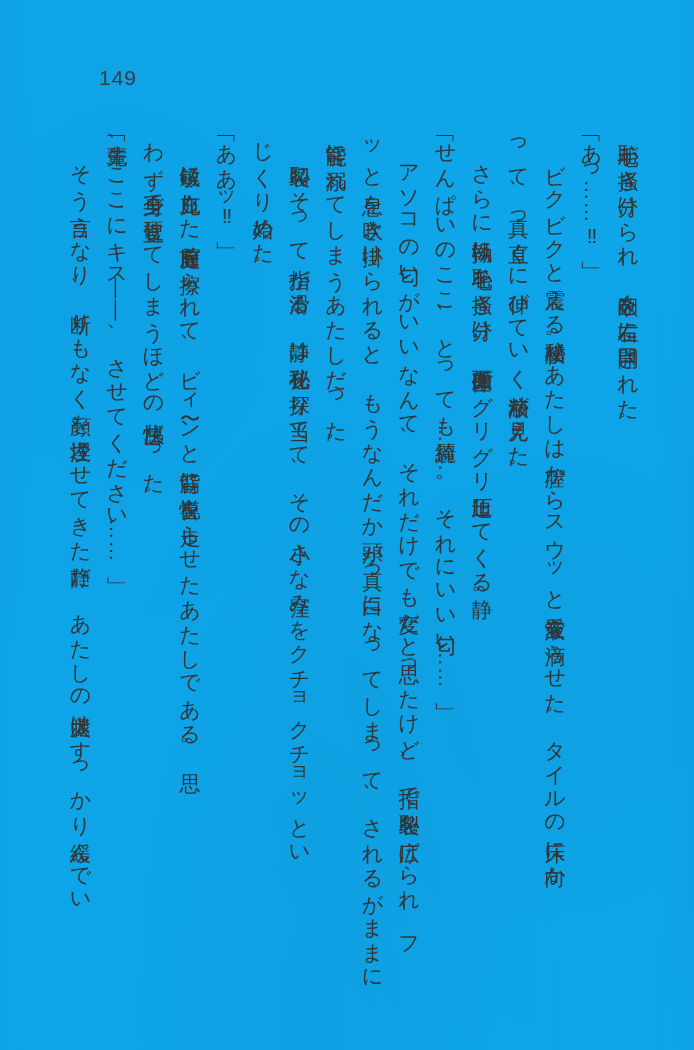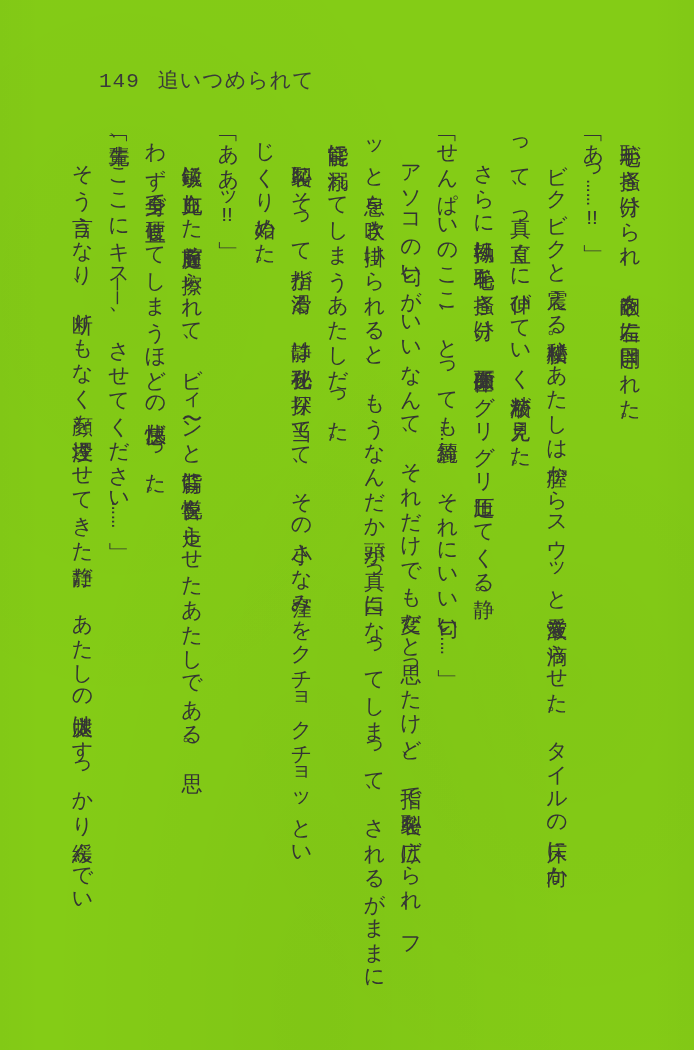--- a/index.html
+++ b/index.html
@@ -1,22 +1,22 @@
 <!DOCTYPE html>
 <html lang="ja"><head>
 <meta charset="utf-8">
 <style>
   html, body { margin: 0; padding: 0; }
   .page {
     position: relative;
     width: 694px;
     height: 1050px;
-    background: #84cc16;
+    background: #0ea5e9;
     overflow: hidden;
-    font-family: Liberation Mono, monospace;
+    font-family: Liberation Sans, sans-serif;
   }
   
   .page::before {
     content: '';
     position: absolute;
     inset: 0;
     background:
       radial-gradient(ellipse at 18% 28%, rgba(0,0,0,0.020), transparent 42%),
       radial-gradient(ellipse at 82% 65%, rgba(0,0,0,0.025), transparent 46%),
       radial-gradient(ellipse at 45% 96%, rgba(0,0,0,0.030), transparent 50%),
@@ -51,21 +51,20 @@
   }
   .vline { margin: 0; padding: 0; white-space: pre; }
 </style>
 </head>
 <body>
 
 <div class="page">
 
   <div class="running-head">
     <span>149</span>
-    <span>追いつめられて</span>
   </div>
 
   <div class="body-text">
     <div class="vline">恥毛が掻き分けられ、肉畝を左右に開口された。</div>
     <div class="vline">「あっ……‼」</div>
     <div class="vline">　ビクビクと震える秘粘膜。あたしは膣からスウッと愛液を滴らせた。タイルの床に向か</div>
     <div class="vline">って、真っ直ぐに伸びていく粘液が見えた。</div>
     <div class="vline">　さらに執拗に恥毛を掻き分け、顔面全体でグリグリ圧迫してくる静。</div>
     <div class="vline">「せんぱいのここ、とっても綺麗……。それにいい匂い……」</div>
     <div class="vline">　アソコの匂いがいいなんて、それだけでも変だと思ったけど、指で恥裂を広げられ、フ</div>

